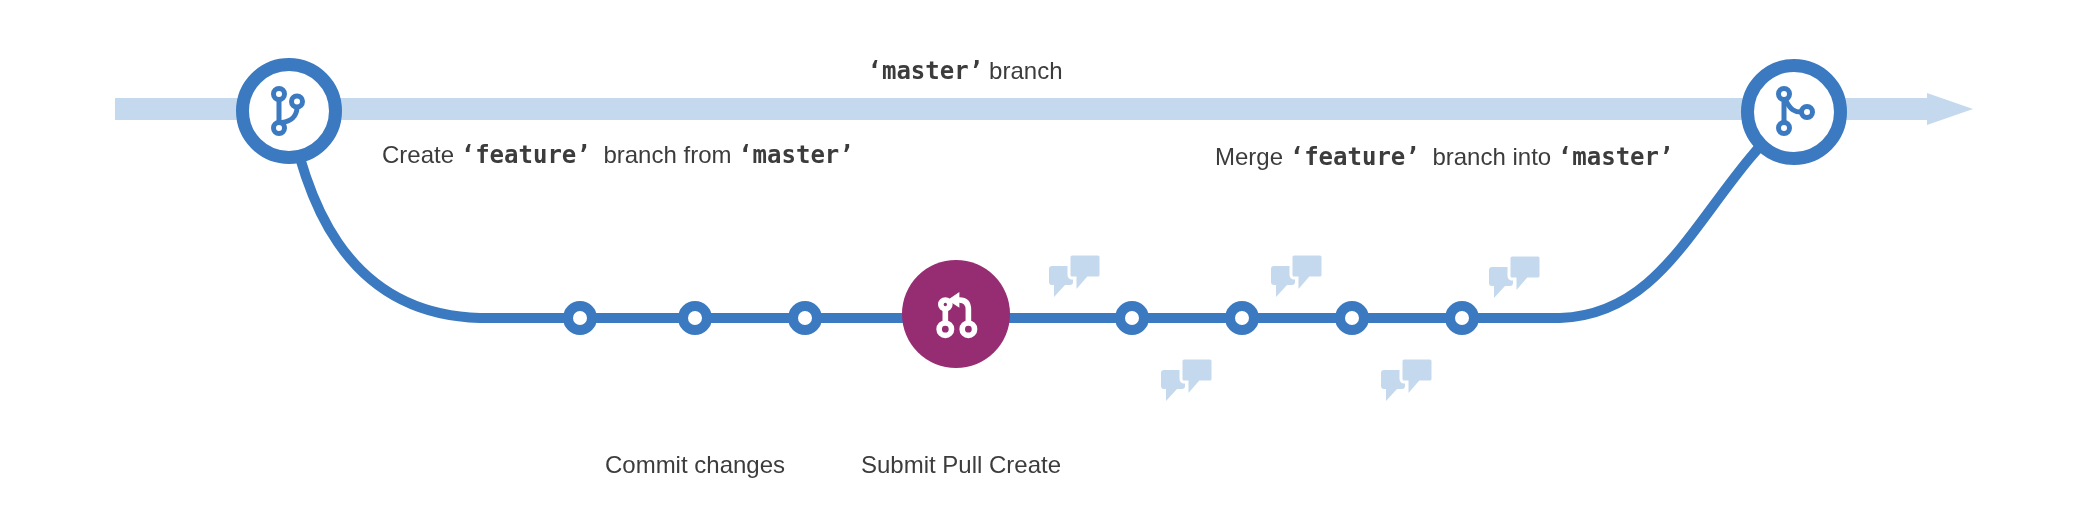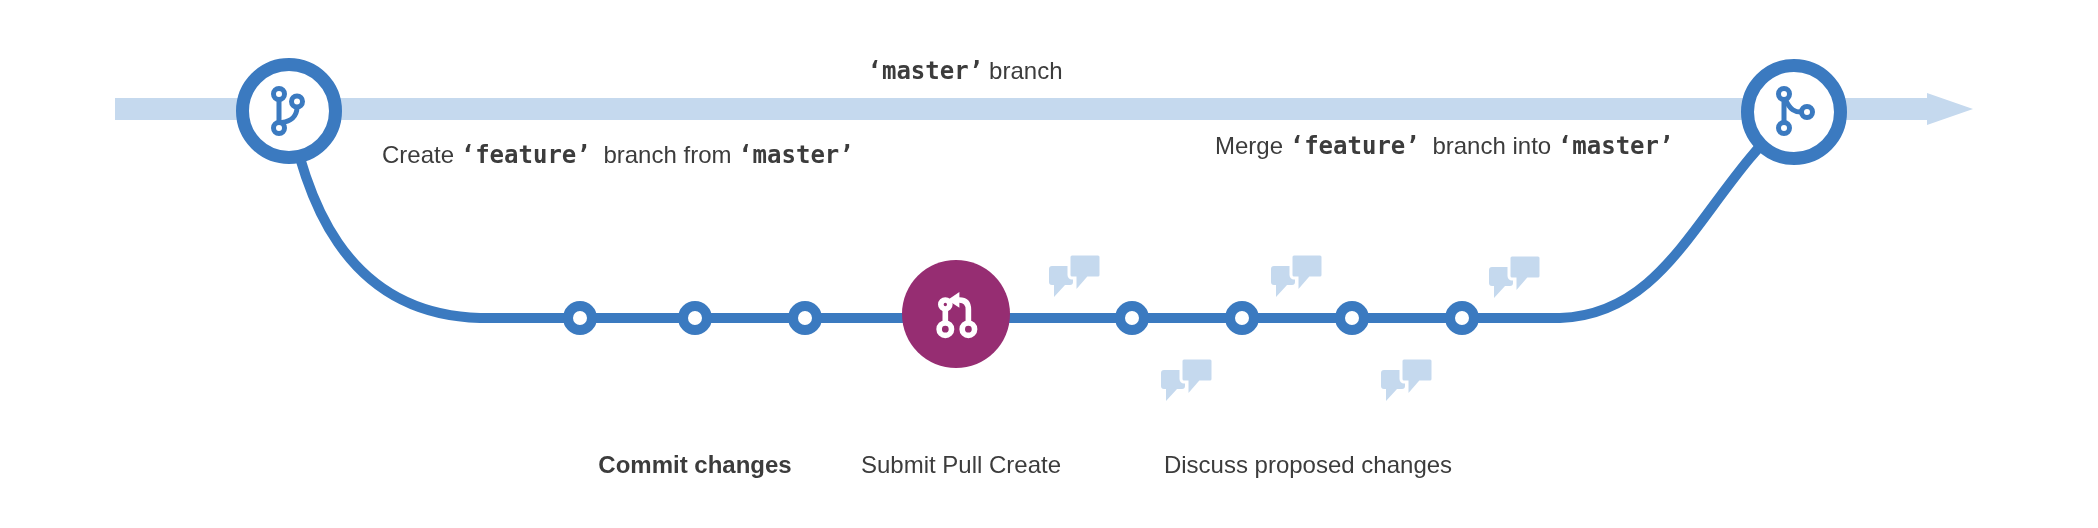--- a/index.html
+++ b/index.html
@@ -122,21 +122,20 @@
   </div>
 
   <div class="label centered" style="left:765px;top:57px;">
     <span class="mono">‘master’</span><span>branch</span>
   </div>
 
   <div class="label" style="left:382px;top:141px;">
     <span>Create </span><span class="mono">‘feature’</span><span> branch from </span><span class="mono">‘master’</span>
   </div>
 
-  <div class="label" style="left:1215px;top:132px;">
+  <div class="label" style="left:1215px;top:143px;">
     <span>Merge </span><span class="mono">‘feature’</span><span> branch into </span><span class="mono">‘master’</span>
   </div>
 
-  <div class="label centered" style="left:495px;top:451px;font-weight:bold;">Commit changes</div>
+  <div class="label centered" style="left:495px;top:451px;">Commit changes</div>
   <div class="label centered" style="left:761px;top:451px;">Submit Pull Create</div>
-  <div class="label centered" style="left:1108px;top:451px;">Discuss proposed changes</div>
 
 </div>
 
 </body></html>

